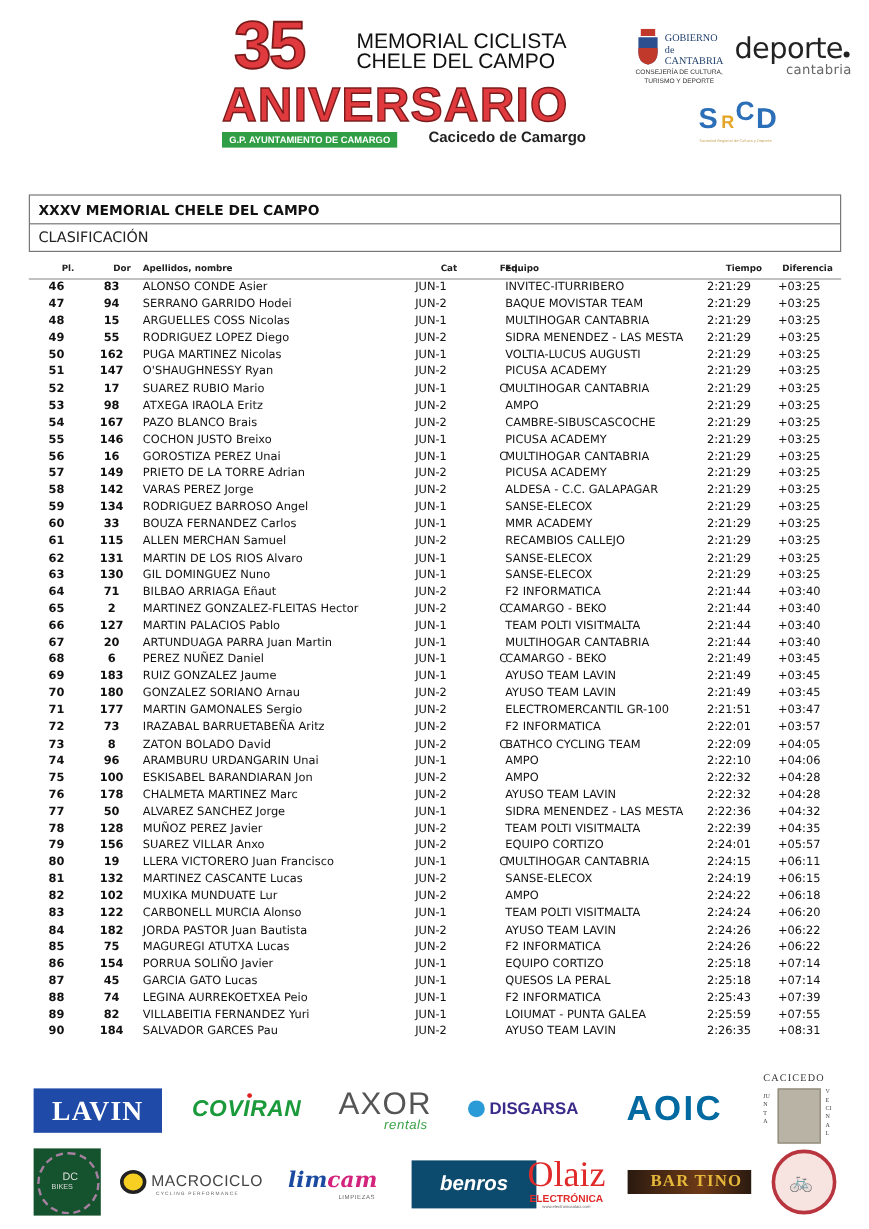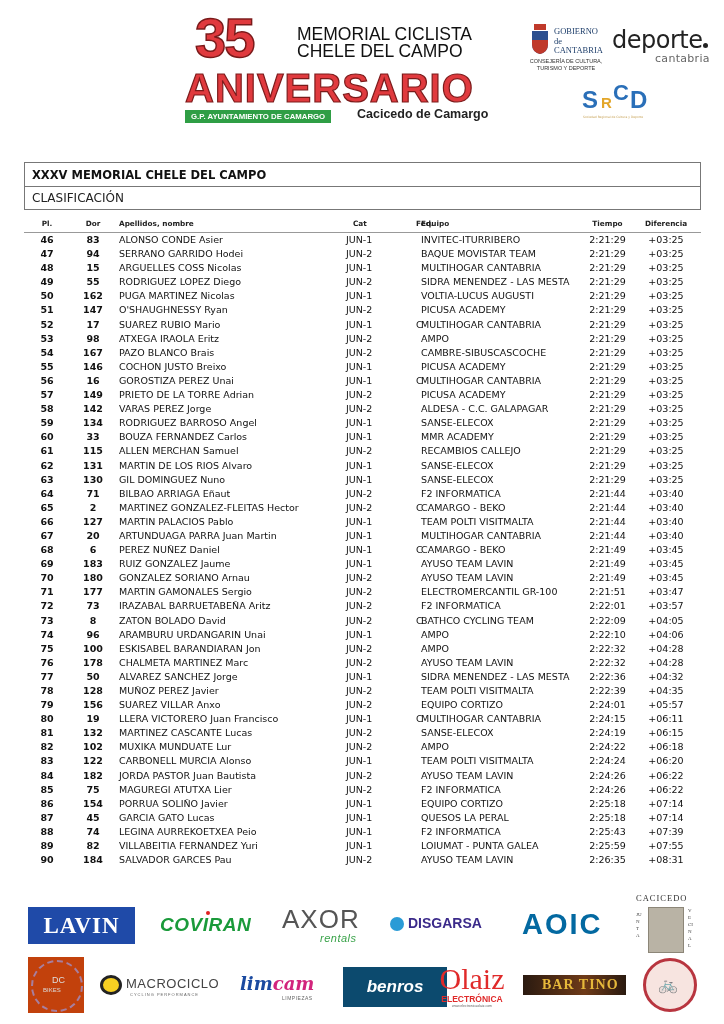--- a/index.html
+++ b/index.html
@@ -39,21 +39,21 @@
   
   .titlebox { position: absolute; left: 24px; top: 162px; width: 677px; height: 48px; border: 1px solid #777; box-sizing: border-box; }
   .titlebox .r1 { height: 24px; border-bottom: 1px solid #777; box-sizing: border-box; padding-left: 7px; font-family: "DejaVu Sans", sans-serif; font-weight: bold; font-size: 11.5px; line-height: 24px; }
   .titlebox .r2 { height: 23px; padding-left: 7px; font-family: "DejaVu Sans", sans-serif; font-size: 12px; line-height: 23px; color: #222; }
 
   
   .tbl { position: absolute; left: 24px; top: 214px; width: 677px; }
   .thead { position: relative; height: 18px; border-bottom: 1px solid #999; font-family: "DejaVu Sans", sans-serif; font-weight: bold; font-size: 7.3px; color: #222; }
   .thead span, .trow span { position: absolute; white-space: nowrap; }
   .trow { position: relative; height: 14.1px; font-family: "DejaVu Sans", sans-serif; font-size: 9.5px; line-height: 14.1px; color: #111; }
-  .thead span { top: 5px; }
+  .thead span { top: 5px; text-align: right; }
   .c-pl  { left: 8px;  width: 30px; text-align: center; }
   .c-dor { left: 53px; width: 32px; text-align: center; }
   .c-nom { left: 95px; }
   .c-cat { left: 322px; width: 28px; }
   .c-fed { left: 361px; width: 18px; padding-left: 31px; }
   .c-eq  { left: 397px; }
   .c-tie { left: 556px; width: 55px; text-align: center; }
   .c-dif { left: 614px; width: 56px; text-align: center; }
   .thead .c-cat { left: 329px; }
   .trow .c-pl, .trow .c-dor { font-weight: bold; font-size: 9.5px; }
@@ -68,21 +68,21 @@
   .axor .rent { position: absolute; left: 38px; top: 27px; font-size: 11px; font-style: italic; color: #3aa34a; letter-spacing: 0.5px; }
   .disgarsa { left: 390px; top: 35px; font-family: "Liberation Sans", sans-serif; font-weight: bold; font-size: 14px; color: #3b2a8a; }
   .disgarsa .ball { display: inline-block; width: 14px; height: 14px; border-radius: 50%; background: #2a9bd6; vertical-align: middle; margin-right: 4px; }
   .aoic { left: 522px; top: 30px; font-family: "Liberation Sans", sans-serif; font-weight: bold; font-size: 29px; color: #0369a1; letter-spacing: 2px; line-height: 1; }
   .cacicedo { left: 632px; top: 13px; width: 68px; height: 65px; }
   .cacicedo .ct { position: absolute; left: 4px; top: 0; font-family: "Liberation Serif", serif; font-size: 8.5px; color: #333; letter-spacing: 1px; }
   .cacicedo .stone { position: absolute; left: 16px; top: 14px; width: 34px; height: 44px; background: #b9b3a5; border: 1px solid #8c8678; }
   .cacicedo .v1 { position: absolute; left: 4px; top: 18px; font-family: "Liberation Serif", serif; font-size: 5px; line-height: 7px; color: #444; width: 6px; word-break: break-all; }
   .cacicedo .v2 { position: absolute; left: 56px; top: 14px; font-family: "Liberation Serif", serif; font-size: 5px; line-height: 7px; color: #444; width: 6px; word-break: break-all; }
 
-  .dcbikes { left: 28px; top: 77px; width: 56px; height: 56px; background: #c2410c; color: #ddd; font-family: "Liberation Sans", sans-serif; font-size: 8px; }
+  .dcbikes { left: 28px; top: 77px; width: 56px; height: 56px; background: #14532d; color: #ddd; font-family: "Liberation Sans", sans-serif; font-size: 8px; }
   .dcbikes .ring { position: absolute; left: 3px; top: 3px; width: 48px; height: 48px; border-radius: 50%; border: 2px dashed #a77fa0; }
   .dcbikes .dc { position: absolute; left: 24px; top: 18px; font-size: 9px; }
   .dcbikes .bk { position: absolute; left: 15px; top: 30px; font-size: 6px; }
   .macro { left: 100px; top: 95px; font-family: "Liberation Sans", sans-serif; font-size: 13px; color: #444; letter-spacing: 0.5px; }
   .macro .ic { display: inline-block; width: 22px; height: 20px; border-radius: 50%; border: 3px solid #222; box-sizing: border-box; vertical-align: middle; margin-right: 4px; background: #f6cf22; }
   .macro .tag { position: absolute; left: 30px; top: 17px; font-size: 4px; letter-spacing: 1px; color: #666; }
   .limcam { left: 240px; top: 93px; font-family: "DejaVu Serif", serif; font-style: italic; font-weight: bold; font-size: 18px; color: #1b4aa0; }
   .limcam .cam { color: #d2247c; }
   .limcam .tag { position: absolute; left: 42px; top: 22px; font-family: "Liberation Sans", sans-serif; font-style: normal; font-weight: normal; font-size: 5px; color: #666; letter-spacing: 0.5px; }
   .benros { left: 343px; top: 87px; width: 104px; height: 40px; background: #0c4a6e; color: #fff; font-family: "Liberation Sans", sans-serif; font-weight: bold; font-style: italic; font-size: 17px; text-align: center; line-height: 40px; }
@@ -544,21 +544,21 @@
         <span class="c-nom">JORDA PASTOR Juan Bautista</span>
         <span class="c-cat">JUN-2</span>
         <span class="c-fed"></span>
         <span class="c-eq">AYUSO TEAM LAVIN</span>
         <span class="c-tie">2:24:26</span>
         <span class="c-dif">+06:22</span>
       </div>
       <div class="trow">
         <span class="c-pl">85</span>
         <span class="c-dor">75</span>
-        <span class="c-nom">MAGUREGI ATUTXA Lier</span>
+        <span class="c-nom">MAGUREGI ATUTXA Lucas</span>
         <span class="c-cat">JUN-2</span>
         <span class="c-fed"></span>
         <span class="c-eq">F2 INFORMATICA</span>
         <span class="c-tie">2:24:26</span>
         <span class="c-dif">+06:22</span>
       </div>
       <div class="trow">
         <span class="c-pl">86</span>
         <span class="c-dor">154</span>
         <span class="c-nom">PORRUA SOLIÑO Javier</span>

